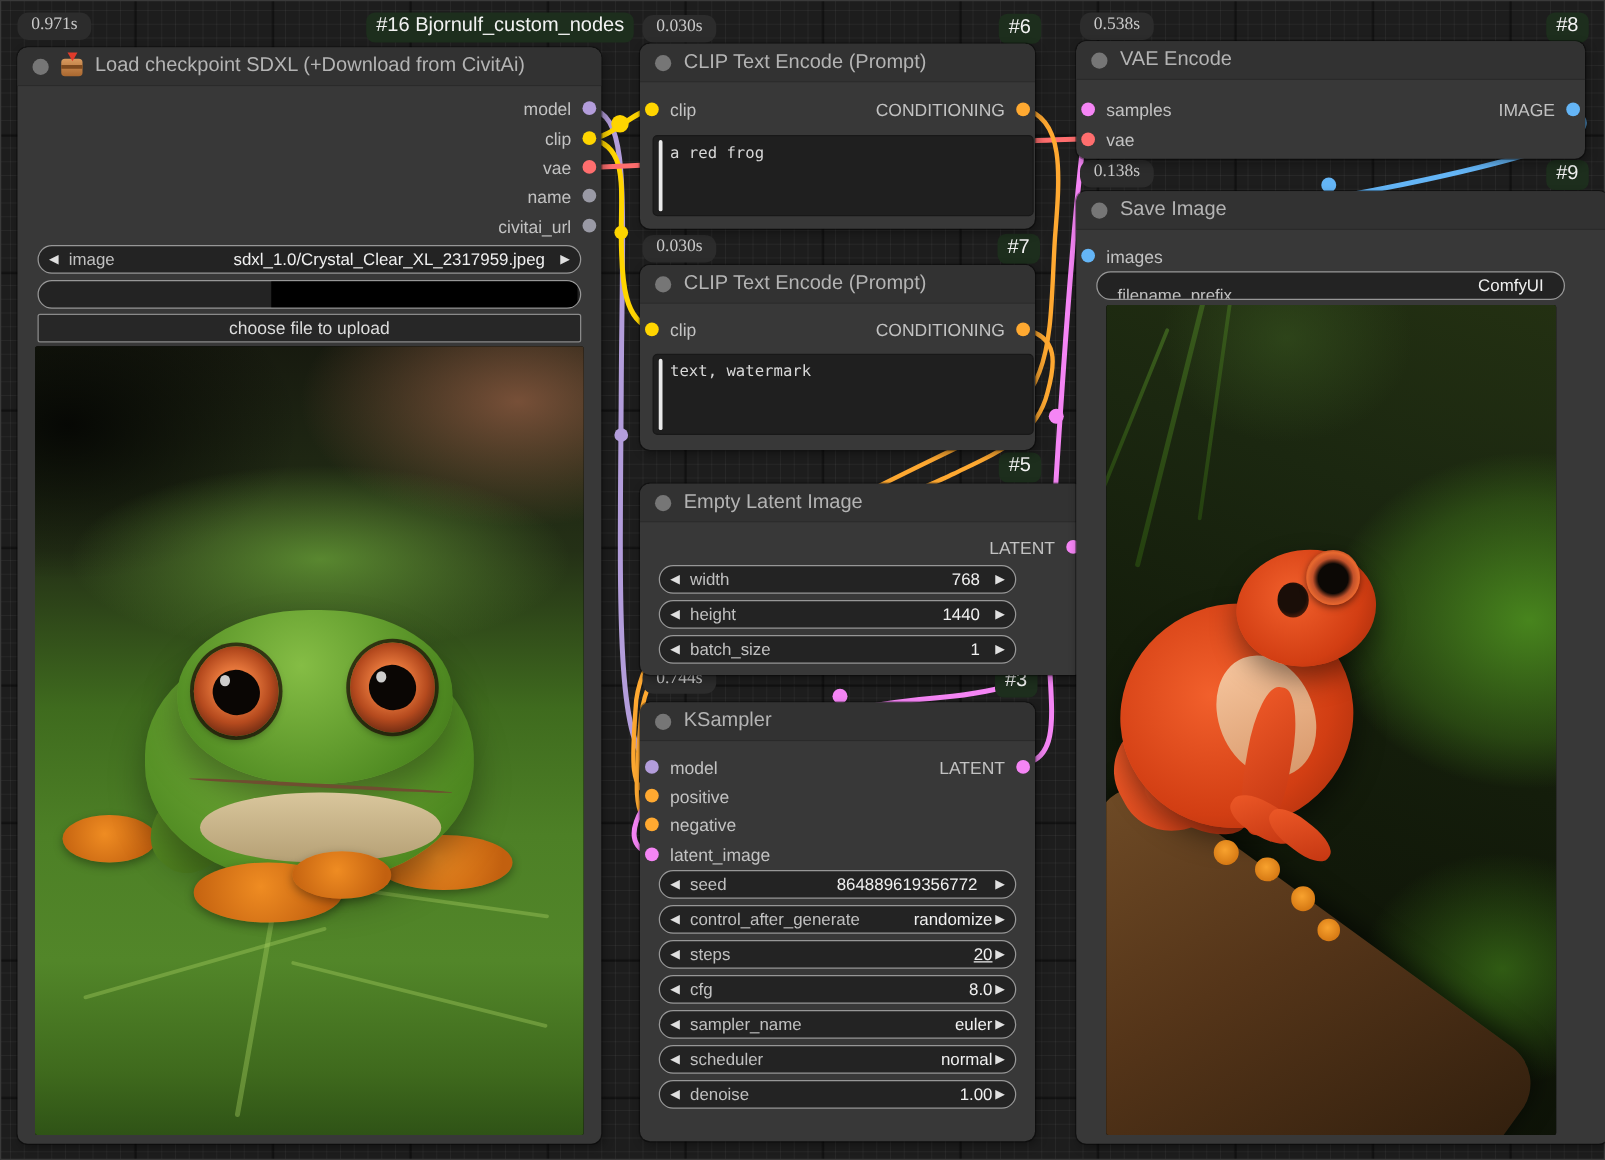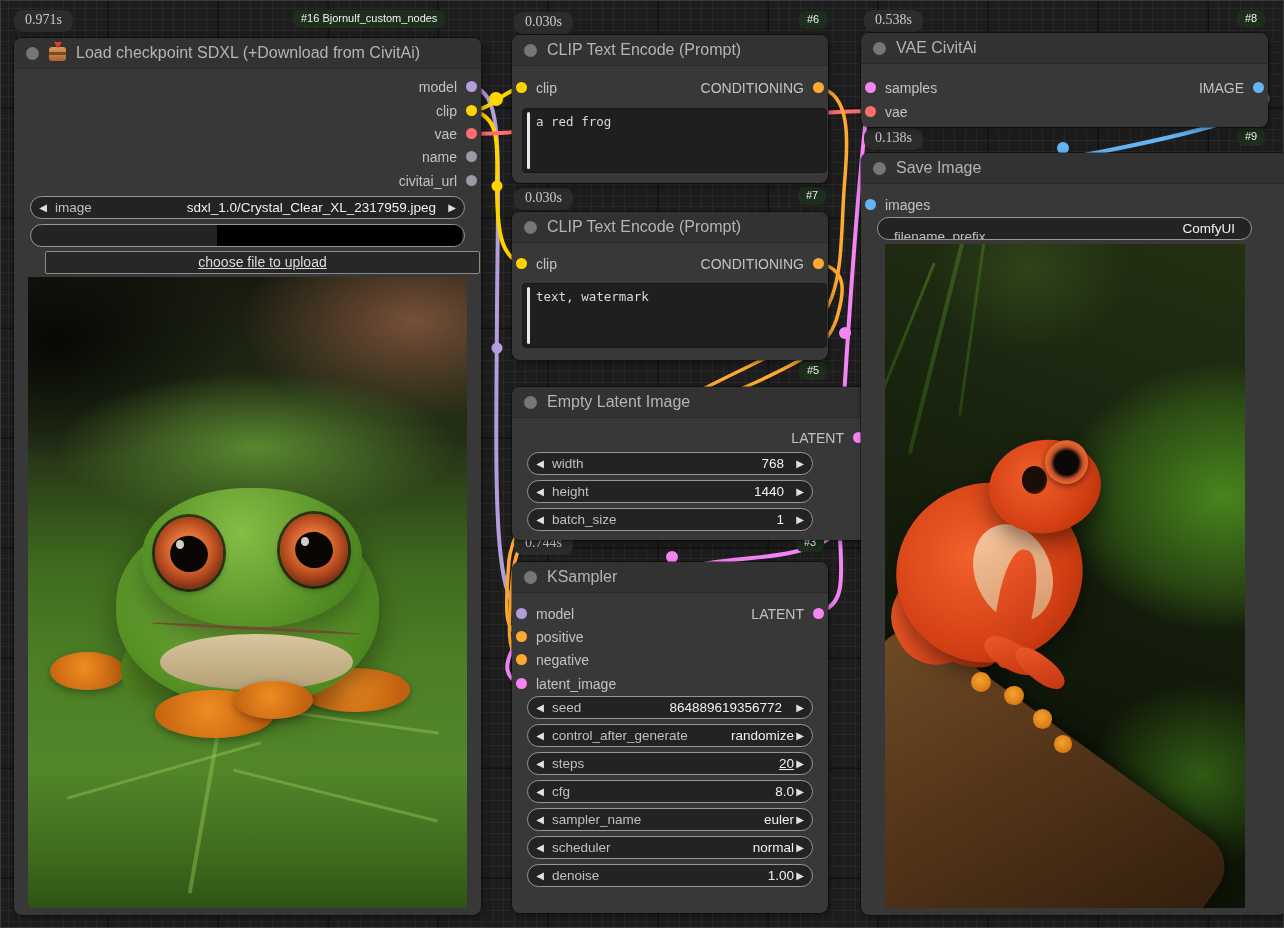--- a/index.html
+++ b/index.html
@@ -18,21 +18,21 @@
   }
   .wires{position:absolute;left:0;top:0;z-index:1;}
   .badges{position:absolute;left:0;top:0;right:0;bottom:0;z-index:2;}
   .time-badge{
     position:absolute;background:#2c2c2c;color:#c9c9c9;
     font-family:"Liberation Serif",serif;font-size:14px;
     padding:2px 11px 4px;border-radius:9px;white-space:nowrap;
   }
   .id-badge{
     position:absolute;background:var(--c-badge_green,#1d2e1d);color:#f2f2f2;
-    font-size:11px;padding:2px 8px 4px;border-radius:7px;white-space:nowrap;
+    font-size:16px;padding:2px 8px 4px;border-radius:7px;white-space:nowrap;
   }
   .node{
     position:absolute;background:#383838;border-radius:8px;z-index:3;
     box-shadow:0 0 0 1px rgba(0,0,0,.35),2px 3px 8px rgba(0,0,0,.35);
   }
   .ntitle{
     height:30px;background:#323232;border-radius:8px 8px 0 0;
     display:flex;align-items:center;gap:10px;padding:0 12px;
     color:#b4b4b4;font-size:16px;border-bottom:1px solid #2a2a2a;
     white-space:nowrap;overflow:hidden;
@@ -177,21 +177,21 @@
     <div class="pill" style="left:16px;top:158px;width:433px;">
       <span class="arr">◀</span>
       <span class="wlabel">image</span>
       <span class="wvalue">sdxl_1.0/Crystal_Clear_XL_2317959.jpeg</span>
       <span class="arr">▶</span>
     </div>
     <div class="pill" style="left:16px;top:186px;width:433px;">
       <span class="wlabel" style="padding-left:16px;margin-top:37px;">civitai_token</span>
       <span class="redact"></span>
     </div>
-    <div class="upload-btn" style="left:31px;top:213px;width:433px;text-decoration:underline;">choose file to upload</div>
+    <div class="upload-btn" style="left:16px;top:213px;width:433px;">choose file to upload</div>
     <div class="photo" style="left:14px;top:239px;width:439px;height:631px;">
       <div class="gp-bg"></div>
       <div class="gp-vein" style="left:40%;top:68%;width:4px;height:30%;transform:rotate(10deg);"></div>
       <div class="gp-vein" style="left:8%;top:78%;width:46%;height:3px;transform:rotate(-16deg);"></div>
       <div class="gp-vein" style="left:46%;top:82%;width:48%;height:3px;transform:rotate(14deg);"></div>
       <div class="gp-vein" style="left:52%;top:70%;width:42%;height:3px;transform:rotate(8deg);"></div>
       <div class="gp-foot" style="left:5%;top:59.5%;width:17%;height:6%;"></div>
       <div class="gp-foot" style="left:62%;top:62%;width:25%;height:7%;"></div>
       <div class="gp-limb" style="left:22%;top:55%;width:14%;height:12%;transform:rotate(38deg);"></div>
       <div class="gp-body" style="left:20%;top:37%;width:60%;height:31%;"></div>
@@ -337,21 +337,21 @@
       <span class="arr">◀</span>
       <span class="wlabel">denoise</span>
       <span class="wvalue" style="margin-right:14px;">1.00</span>
       <span class="arr" style="margin-left:-24px;">▶</span>
     </div>
   </section>
 
   <section class="node" style="left:861px;top:33px;width:407px;height:94px;">
     <div class="ntitle">
       <span class="status-dot"></span>
-      <span>VAE CivitAi</span>
+      <span>VAE Encode</span>
     </div>
     <div class="prow" style="top:43px;">
       <span class="pdot" style="background:var(--c-latent);"></span>
       <span class="pin-label">samples</span>
       <span class="pout-label">IMAGE</span>
       <span class="pdot" style="background:var(--c-image);"></span>
     </div>
     <div class="prow" style="top:67px;">
       <span class="pdot" style="background:var(--c-vae);"></span>
       <span class="pin-label">vae</span>

